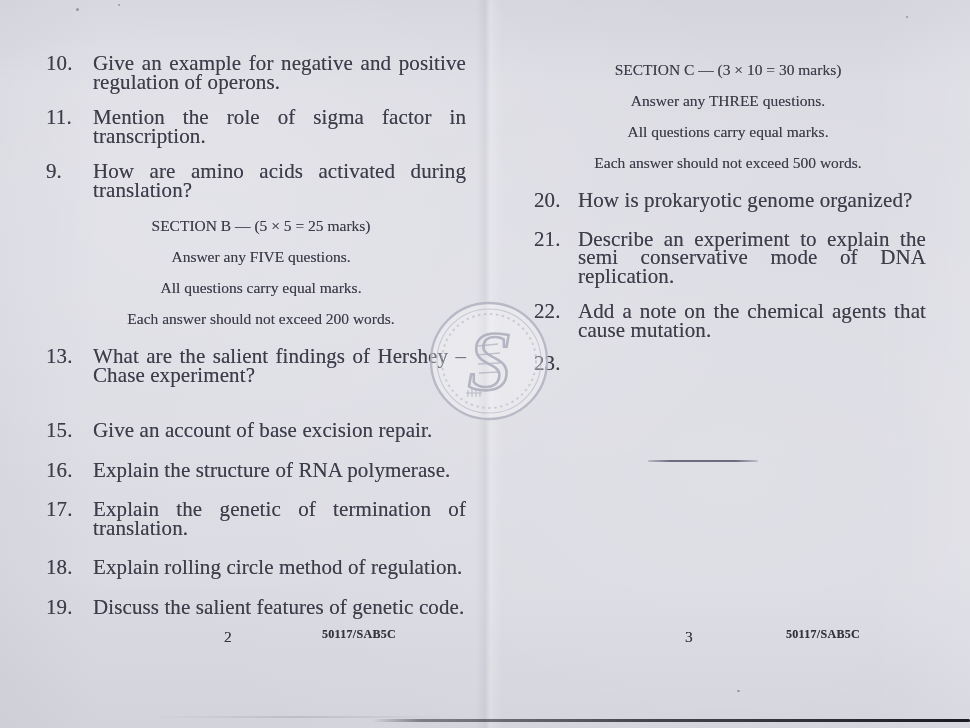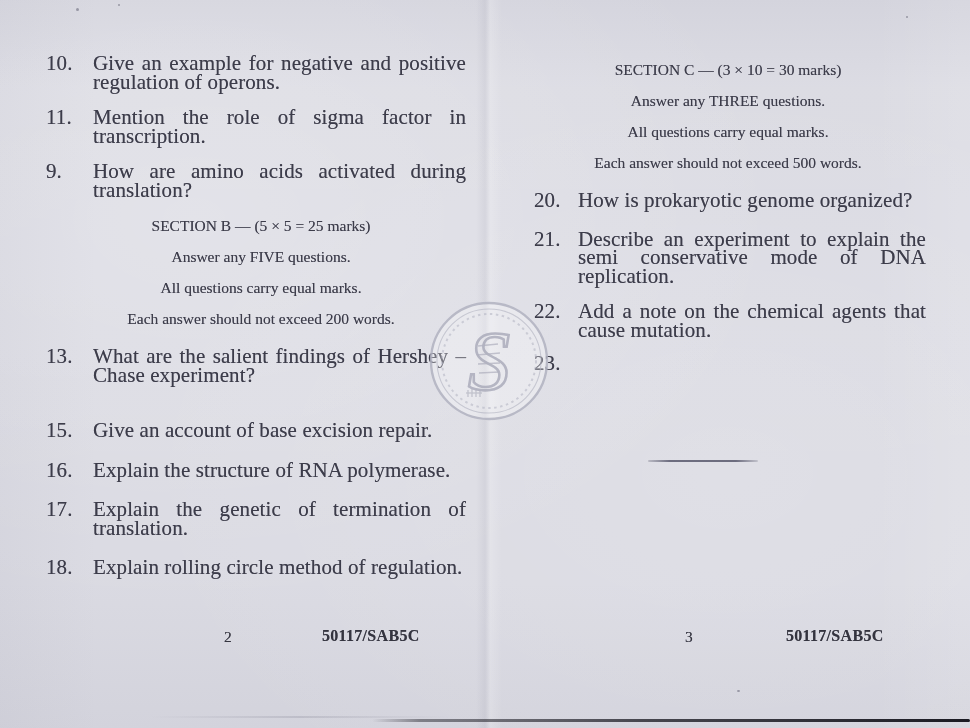--- a/index.html
+++ b/index.html
@@ -99,21 +99,21 @@
     left: 648px; top: 460px; width: 110px; height: 2px;
     background: linear-gradient(to right, rgba(80,80,100,0.25), rgba(70,70,92,0.75) 20%, rgba(70,70,92,0.75) 80%, rgba(80,80,100,0.2));
     border-radius: 1px;
   }
 
   .footer-item {
     position: absolute;
     font-size: 15.5px;
     color: #34343f;
   }
-  .footer-code { font-weight: bold; font-size: 16px; letter-spacing: 0.3px; }
+  .footer-code { font-weight: bold; font-size: 12px; letter-spacing: 0.3px; }
   .fp2   { left: 224px; top: 628px; }
   .fc2   { left: 322px; top: 627px; }
   .fp3   { left: 685px; top: 628px; }
   .fc3   { left: 786px; top: 627px; }
 
   .stamp {
     position: absolute;
     left: 426px; top: 298px;
     width: 126px; height: 126px;
     opacity: 0.85;
@@ -161,20 +161,24 @@
       <span class="qnum">16.</span>
       <div class="qtext">Explain the structure of RNA polymerase.</div>
     </div>
     <div class="q" style="margin-bottom:21px">
       <span class="qnum">17.</span>
       <div class="qtext">Explain the genetic of termination of translation.</div>
     </div>
     <div class="q" style="margin-bottom:21px">
       <span class="qnum">18.</span>
       <div class="qtext">Explain rolling circle method of regulation.</div>
+    </div>
+    <div class="q">
+      <span class="qnum">19.</span>
+      <div class="qtext">Discuss the salient features of genetic code.</div>
     </div>
 
   </div>
 </div>
 
 <div class="page-col right">
   <div class="content txt-soft">
 
     <div class="sec-block">
       <div class="sec-heading">SECTION C — (3 × 10 = 30 marks)</div>

